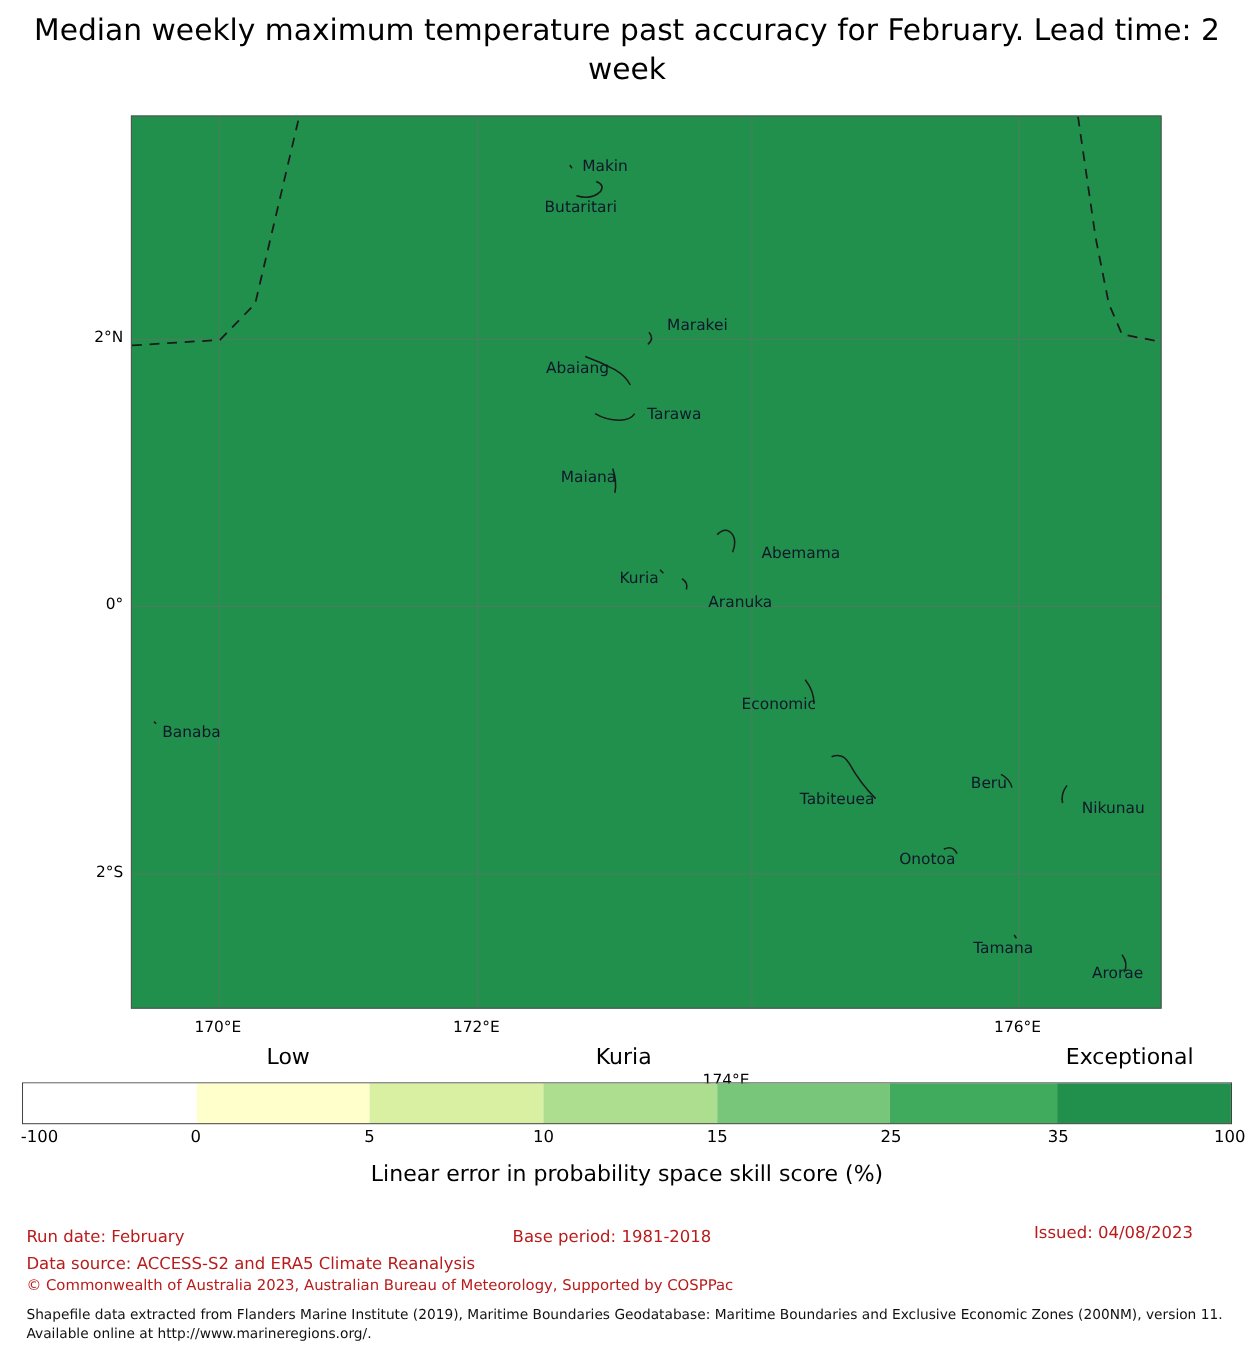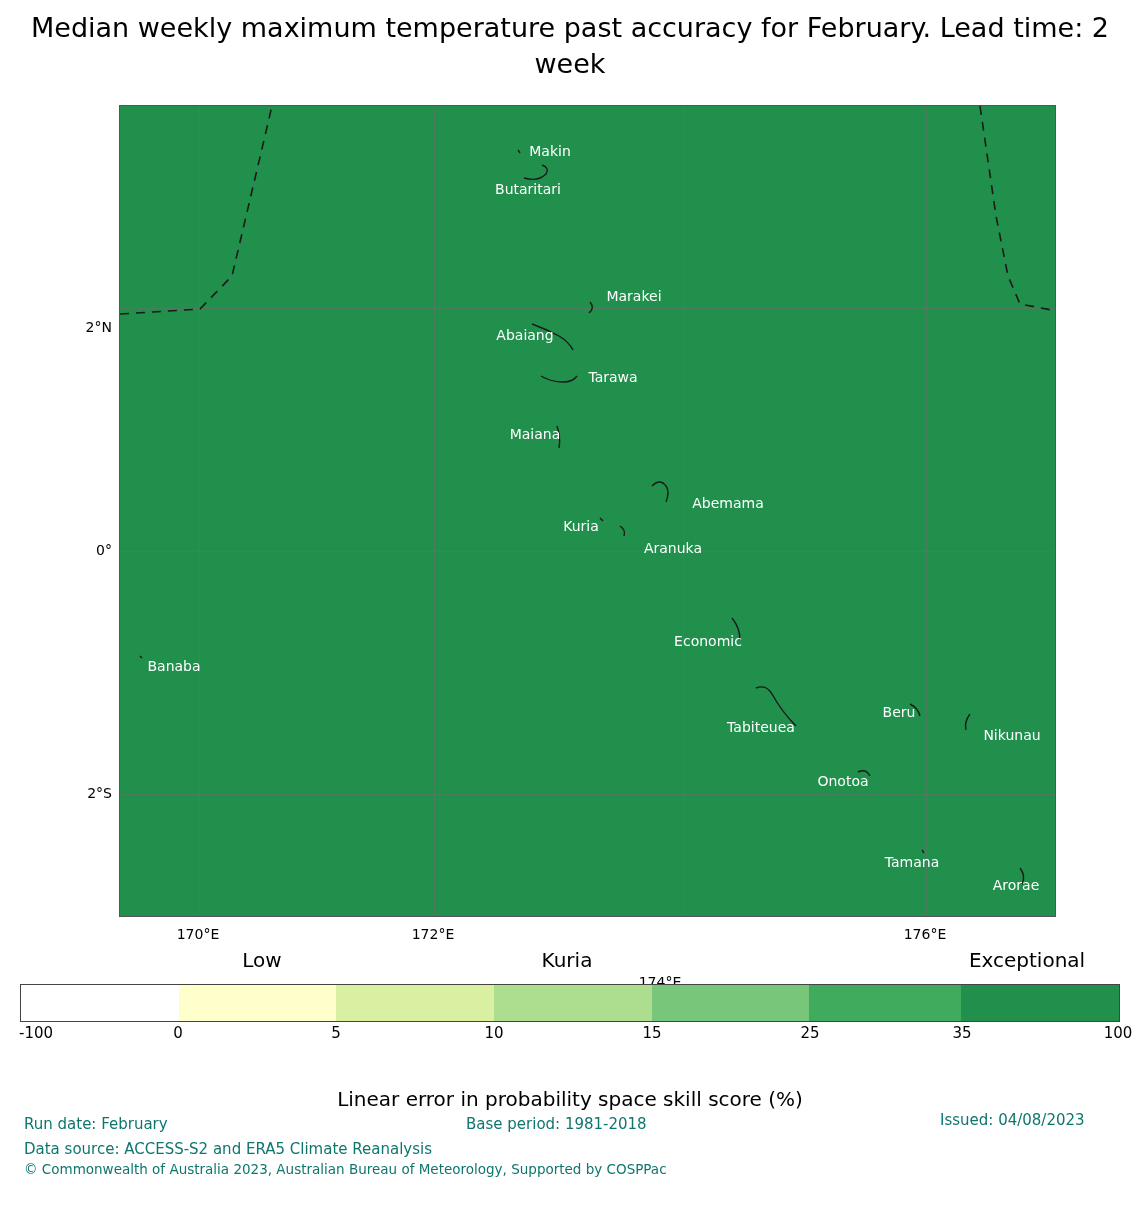--- a/index.html
+++ b/index.html
@@ -65,21 +65,21 @@
     top: 0;
   }
   .islands {
     position: absolute;
     left: 0;
     top: 0;
   }
   .island-label {
     position: absolute;
     font-size: 14px;
-    color: #ffffff;
+    color: #0f172a;
     white-space: nowrap;
     transform: translate(-50%, -50%);
   }
   .ytick-inner {
     position: absolute;
     font-size: 14px;
     white-space: nowrap;
     transform: translate(-100%, -50%);
   }
   .xtick {
@@ -117,28 +117,27 @@
     white-space: nowrap;
     transform: translateX(-50%);
   }
   .cbar-axislabel {
     position: absolute;
     left: 0;
     top: 1055px;
     width: 1140px;
     text-align: center;
     font-size: 20px;
-    margin-top: 32px;
   }
 
   
   .foot {
     position: absolute;
     font-size: 15px;
-    color: #0f766e;
+    color: #b91c1c;
     white-space: nowrap;
   }
   .foot-run   { left: 24px;  top: 1115px; }
   .foot-base  { left: 466px; top: 1115px; }
   .foot-issued{ left: 940px; top: 1111px; }
   .foot-src   { left: 24px;  top: 1140px; }
   .foot-copy  { left: 24px;  top: 1161px; font-size: 13.5px; }
   .foot-shape {
     position: absolute;
     left: 24px;
@@ -211,21 +210,21 @@
     <div class="island-label" style="left:54px;  top:560px;">Banaba</div>
     <div class="island-label" style="left:588px; top:535px;">Economic</div>
     <div class="island-label" style="left:641px; top:621px;">Tabiteuea</div>
     <div class="island-label" style="left:779px; top:606px;">Beru</div>
     <div class="island-label" style="left:892px; top:629px;">Nikunau</div>
     <div class="island-label" style="left:723px; top:675px;">Onotoa</div>
     <div class="island-label" style="left:792px; top:756px;">Tamana</div>
     <div class="island-label" style="left:896px; top:779px;">Arorae</div>
   </div>
 
-  <div class="ytick-inner" style="left:112px; top:307px;margin-top:20px;">2°N</div>
+  <div class="ytick-inner" style="left:112px; top:307px;">2°N</div>
   <div class="ytick-inner" style="left:112px; top:550px;">0°</div>
   <div class="ytick-inner" style="left:112px; top:793px;text-align:right;">2°S</div>
 
   <div class="xtick" style="left:198px; top:926px;">170°E</div>
   <div class="xtick" style="left:433px; top:926px;">172°E</div>
   <div class="xtick" style="left:660px; top:926px;margin-top:48px;">174°E</div>
   <div class="xtick" style="left:925px; top:926px;">176°E</div>
 
   <div class="cbar-catlabels" style="left:262px;">Low</div>
   <div class="cbar-catlabels" style="left:567px;">Kuria</div>
@@ -250,14 +249,15 @@
   <div class="cbar-tick" style="left:962px;">35</div>
   <div class="cbar-tick" style="left:1118px;">100</div>
 
   <div class="cbar-axislabel">Linear error in probability space skill score (%)</div>
 
   <div class="foot foot-run">Run date: February</div>
   <div class="foot foot-base">Base period: 1981-2018</div>
   <div class="foot foot-issued">Issued: 04/08/2023</div>
   <div class="foot foot-src">Data source: ACCESS-S2 and ERA5 Climate Reanalysis</div>
   <div class="foot foot-copy">© Commonwealth of Australia 2023, Australian Bureau of Meteorology, Supported by COSPPac</div>
+  <div class="foot-shape">Shapefile data extracted from Flanders Marine Institute (2019), Maritime Boundaries Geodatabase: Maritime Boundaries and Exclusive Economic Zones (200NM), version 11. Available online at http://www.marineregions.org/.</div>
 
 </div>
 
 </body></html>

